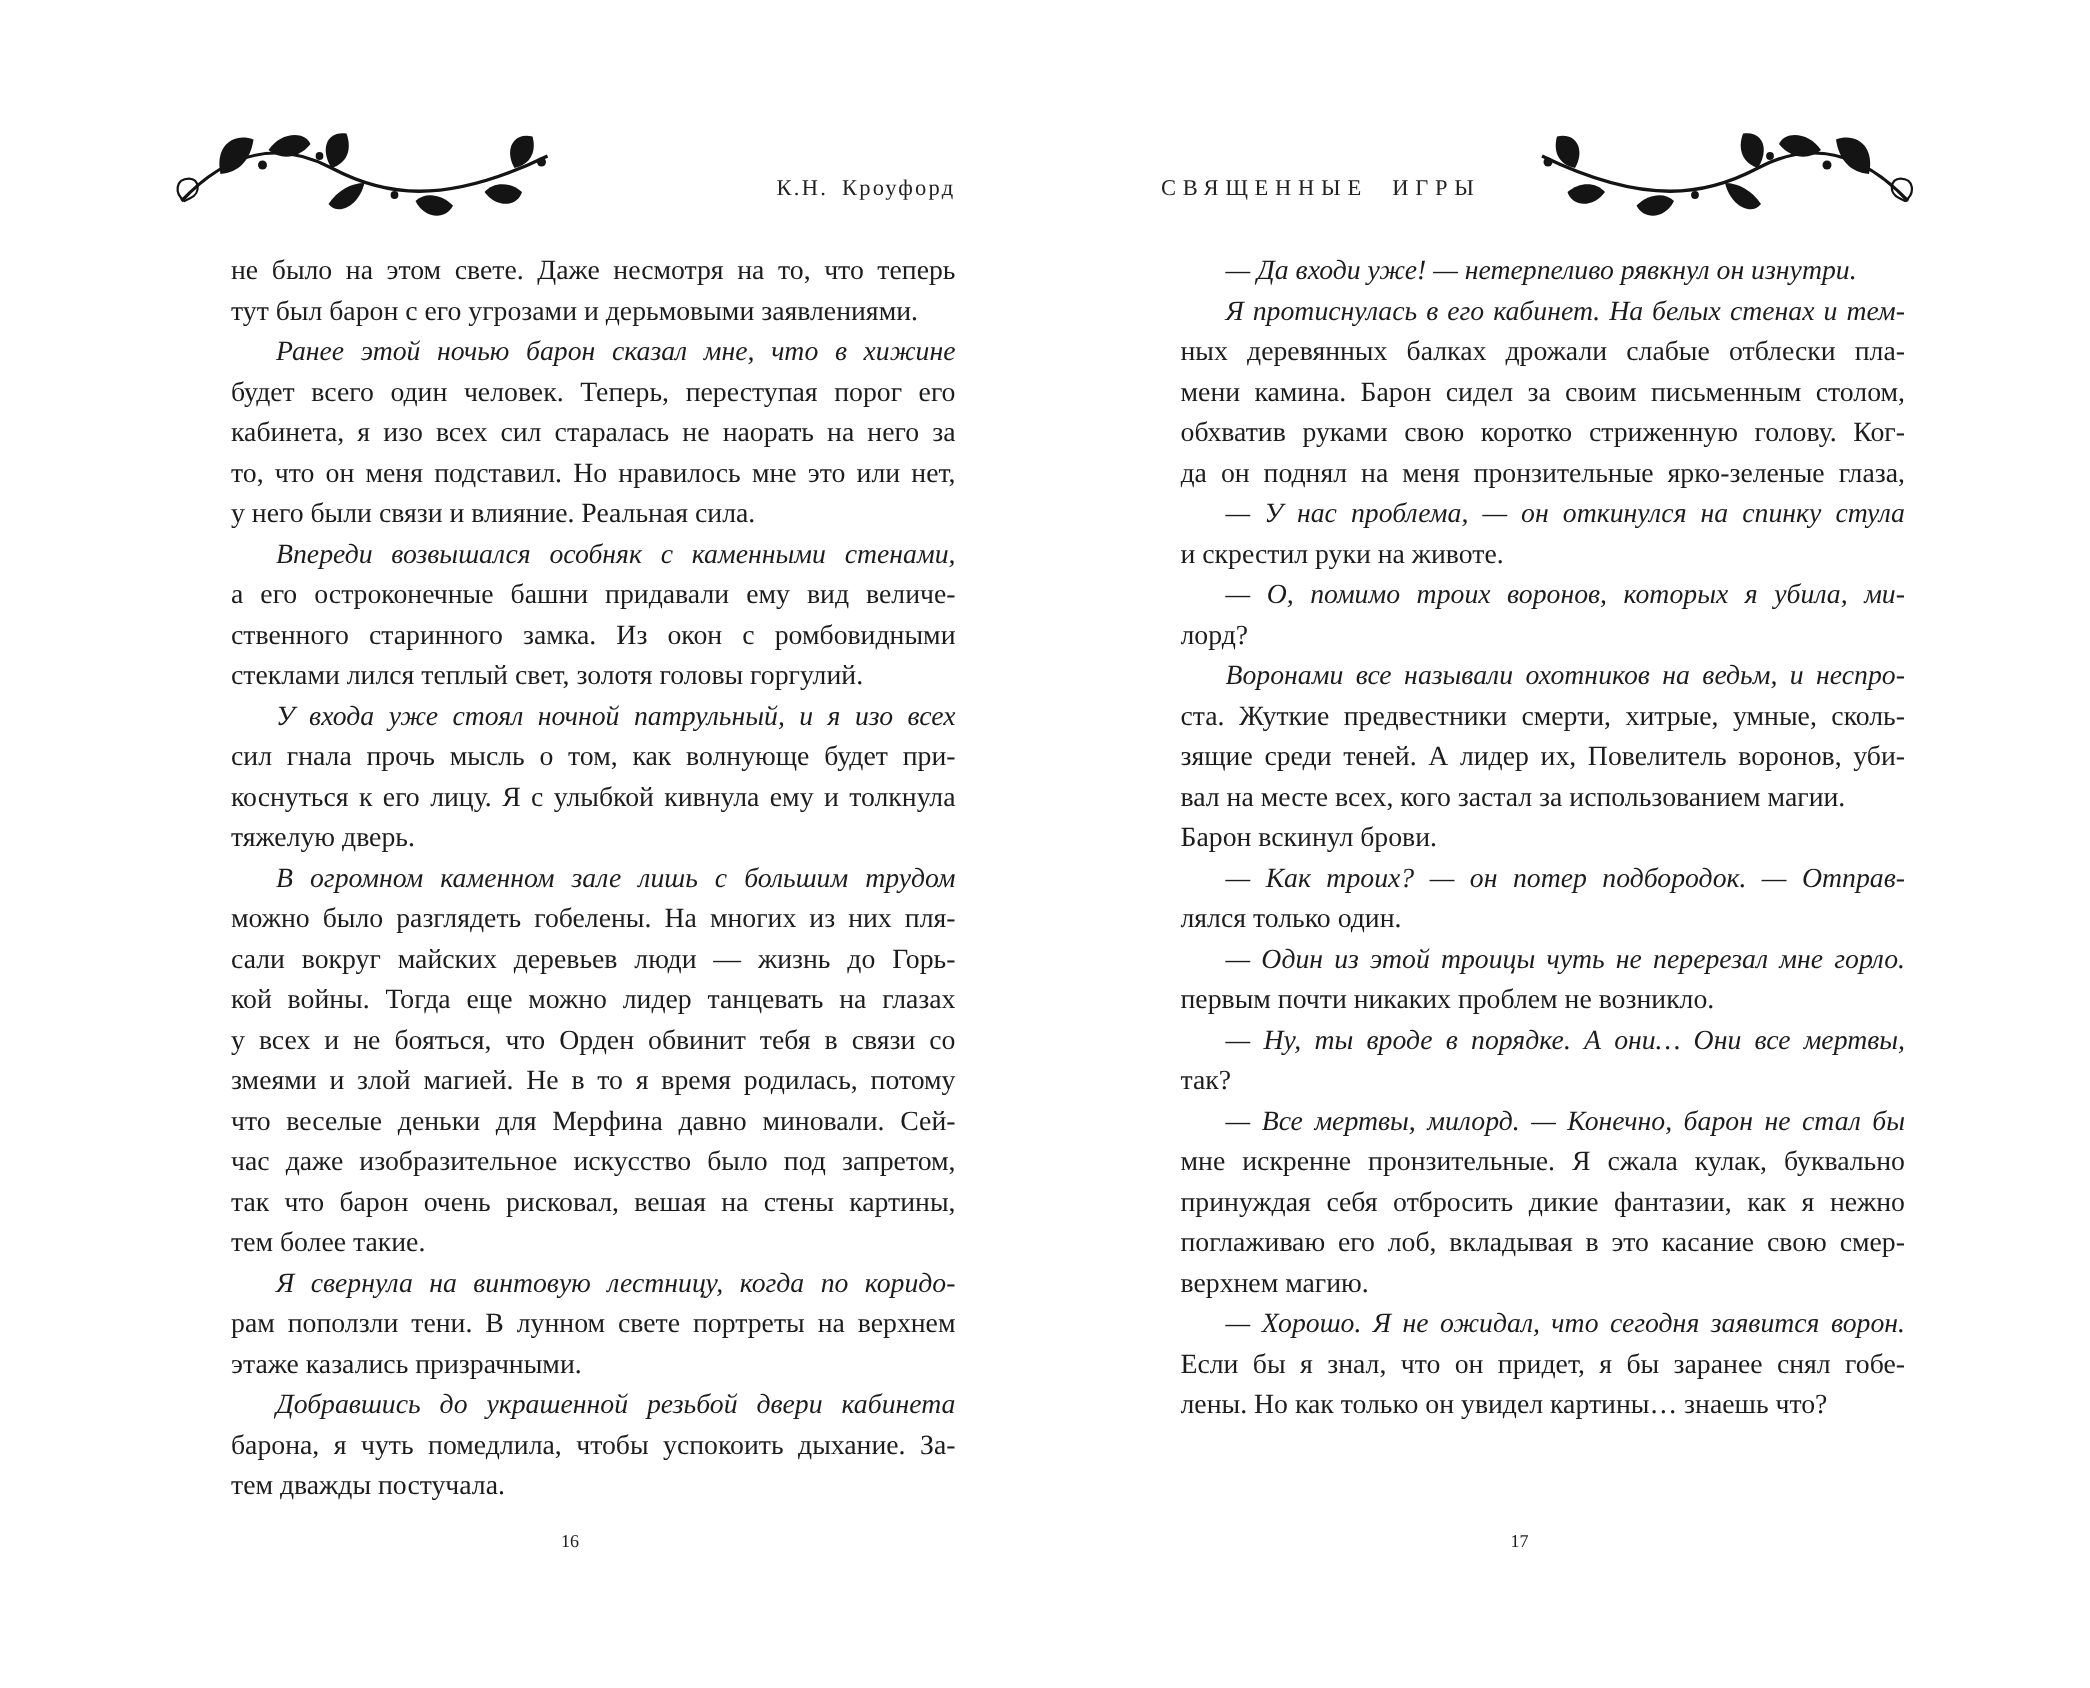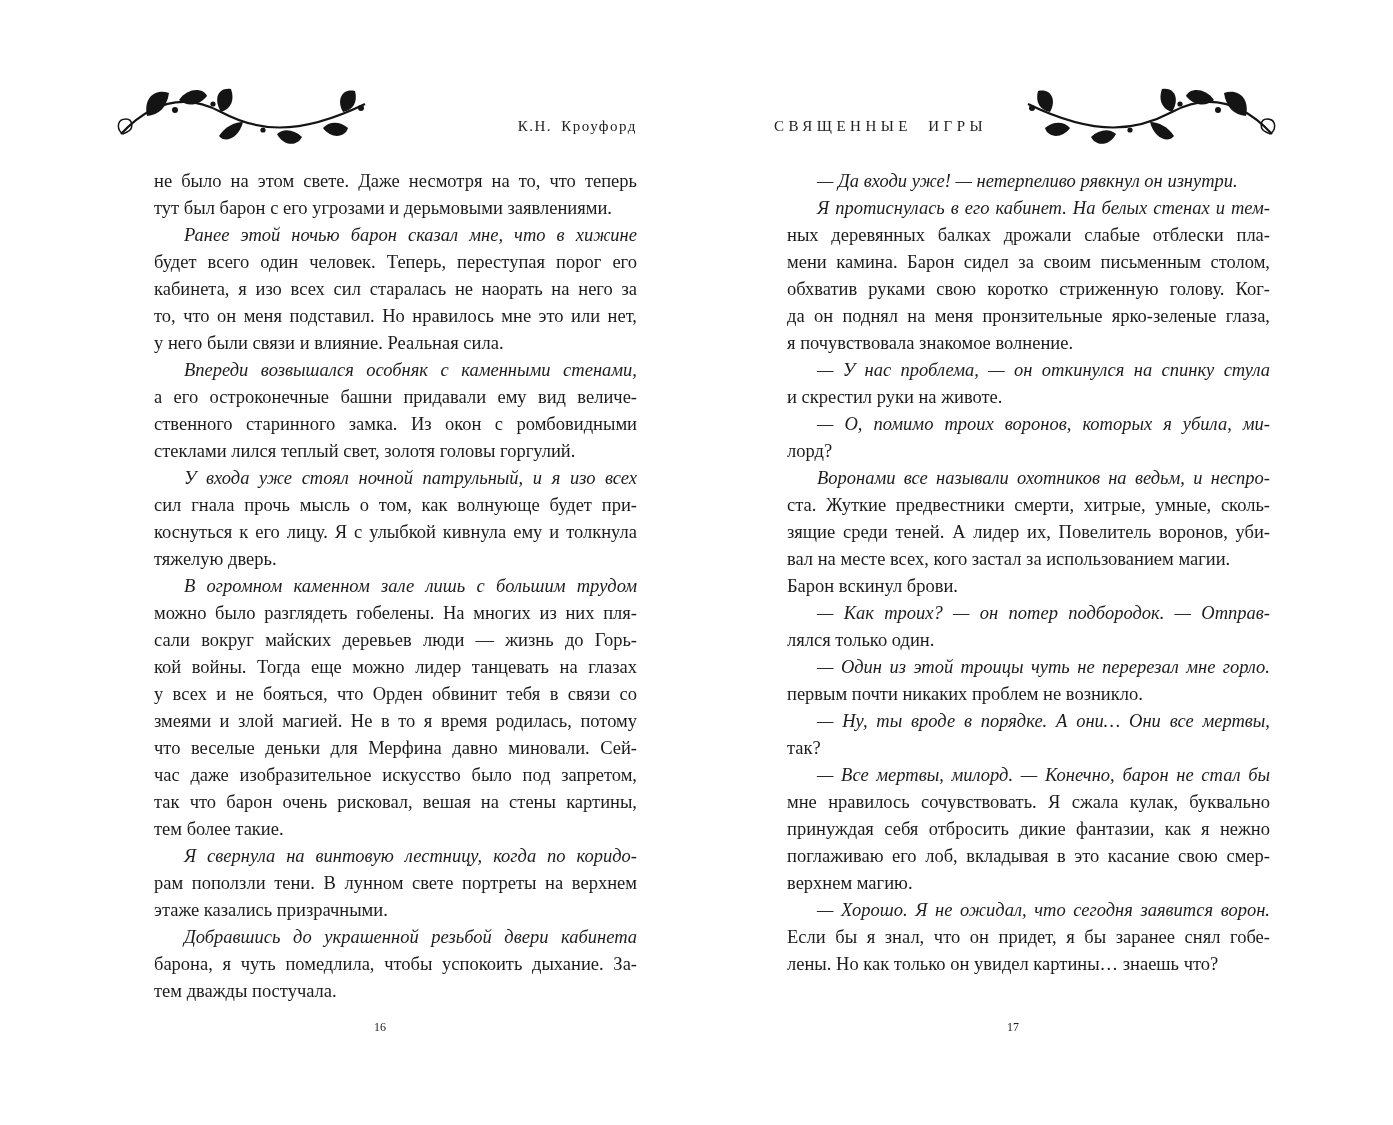--- a/index.html
+++ b/index.html
@@ -162,38 +162,37 @@
       </svg>
     </div>
     <div class="running-head" id="title-head">СВЯЩЕННЫЕ ИГРЫ</div>
     <div class="body-text">
         <div class="line indent end">— Да входи уже! — нетерпеливо рявкнул он изнутри.</div>
         <div class="line indent">Я протиснулась в его кабинет. На белых стенах и тем-</div>
         <div class="line">ных деревянных балках дрожали слабые отблески пла-</div>
         <div class="line">мени камина. Барон сидел за своим письменным столом,</div>
         <div class="line">обхватив руками свою коротко стриженную голову. Ког-</div>
         <div class="line">да он поднял на меня пронзительные ярко-зеленые глаза,</div>
-        <div class="line end">я почувствовала знакомое волнение.</div>
         <div class="line indent">— У нас проблема, — он откинулся на спинку стула</div>
         <div class="line end">и скрестил руки на животе.</div>
         <div class="line indent">— О, помимо троих воронов, которых я убила, ми-</div>
         <div class="line end">лорд?</div>
         <div class="line indent">Воронами все называли охотников на ведьм, и неспро-</div>
         <div class="line">ста. Жуткие предвестники смерти, хитрые, умные, сколь-</div>
         <div class="line">зящие среди теней. А лидер их, Повелитель воронов, уби-</div>
         <div class="line end">вал на месте всех, кого застал за использованием магии.</div>
         <div class="line end">Барон вскинул брови.</div>
         <div class="line indent">— Как троих? — он потер подбородок. — Отправ-</div>
         <div class="line end">лялся только один.</div>
         <div class="line indent">— Один из этой троицы чуть не перерезал мне горло.</div>
         <div class="line end">первым почти никаких проблем не возникло.</div>
         <div class="line indent">— Ну, ты вроде в порядке. А они… Они все мертвы,</div>
         <div class="line end">так?</div>
         <div class="line indent">— Все мертвы, милорд. — Конечно, барон не стал бы</div>
-        <div class="line">мне нравилось сочувствовать. Я сжала кулак, буквально</div>
+        <div class="line">мне искренне пронзительные. Я сжала кулак, буквально</div>
         <div class="line">принуждая себя отбросить дикие фантазии, как я нежно</div>
         <div class="line">поглаживаю его лоб, вкладывая в это касание свою смер-</div>
         <div class="line end">верхнем магию.</div>
         <div class="line indent">— Хорошо. Я не ожидал, что сегодня заявится ворон.</div>
         <div class="line">Если бы я знал, что он придет, я бы заранее снял гобе-</div>
         <div class="line end">лены. Но как только он увидел картины… знаешь что?</div>
       </div>
     <div class="page-number">17</div>
   </div>
 

